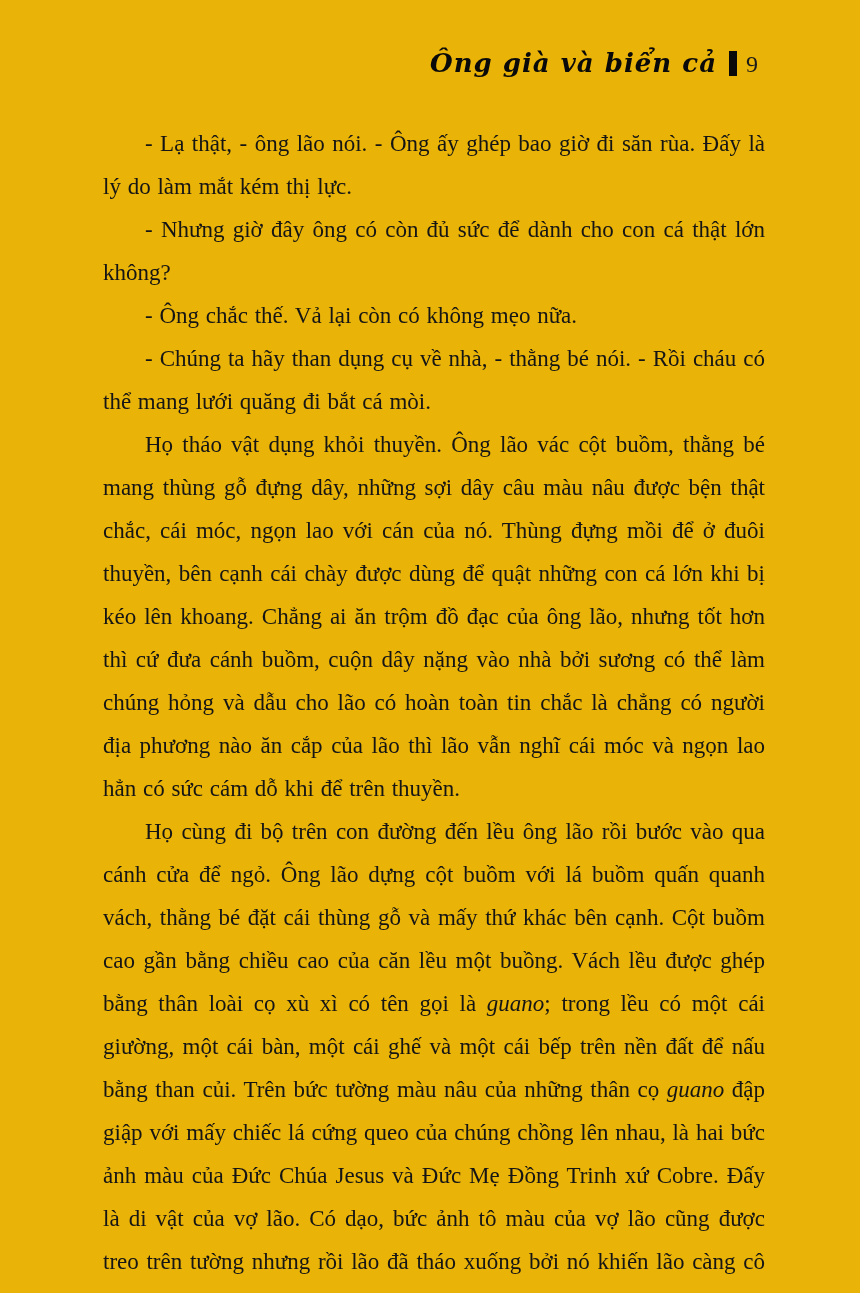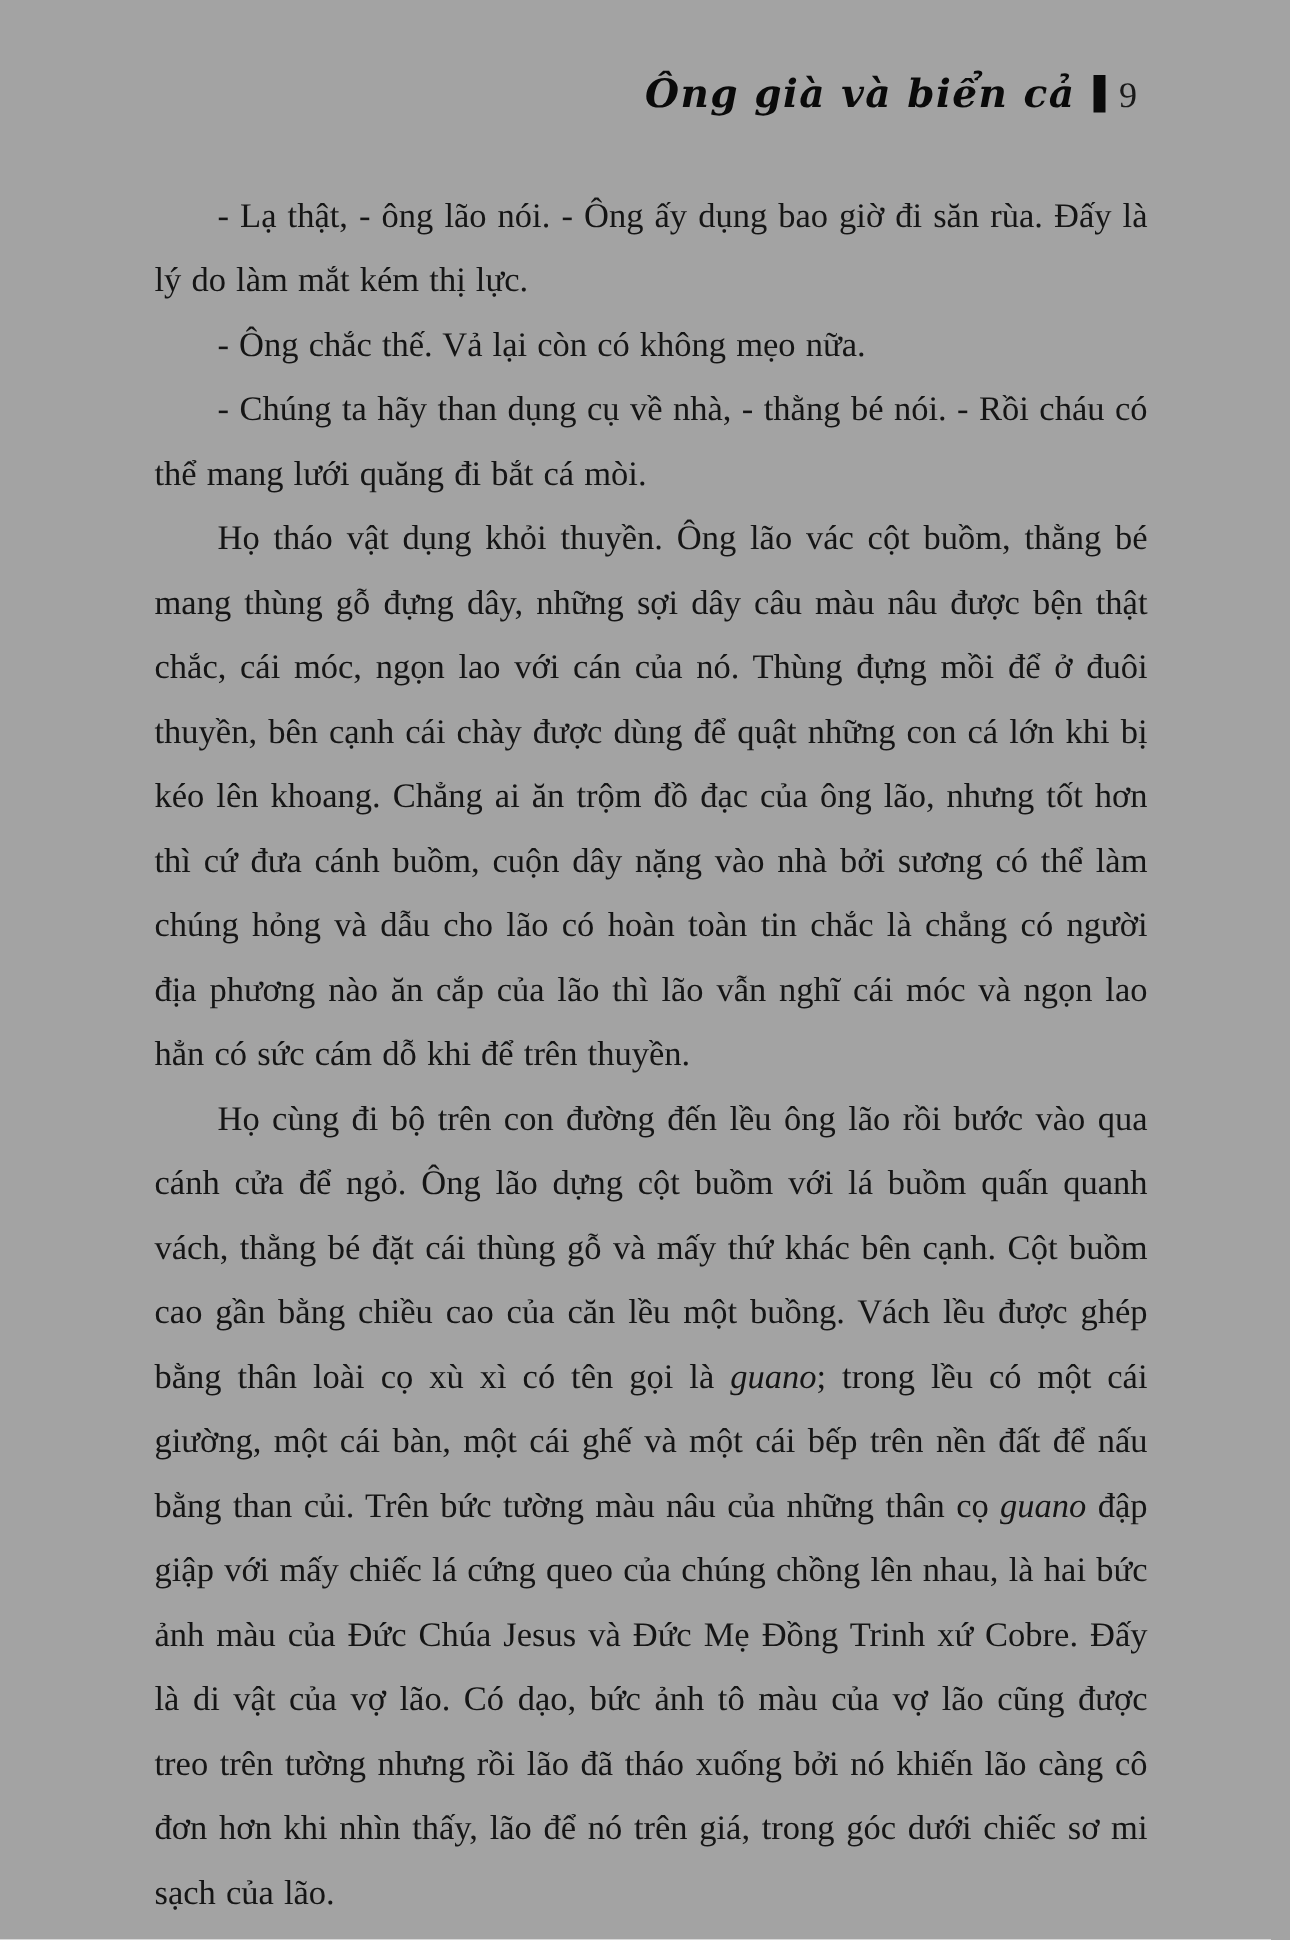--- a/index.html
+++ b/index.html
@@ -4,21 +4,21 @@
 <style>
   html, body {
     margin: 0;
     padding: 0;
     background: #ffffff;
   }
   .book-page {
     position: relative;
     width: 860px;
     height: 1293px;
-    background: #a3a3a3;
+    background: #eab308;
     color: #151515;
     overflow: hidden;
     font-family: "Liberation Serif", serif;
   }
   .running-header {
     position: absolute;
     top: 48px;
     left: 103px;
     width: 655px;
     text-align: right;
@@ -68,20 +68,21 @@
 </head>
 <body>
 
 <div class="book-page">
 
   <div class="running-header">
     <span class="book-title">Ông già và biển cả</span><span class="separator-bar"></span><span class="page-number">9</span>
   </div>
 
   <div class="page-body">
-      <p class="para"><span>- Lạ thật, - ông lão nói. - Ông ấy dụng bao giờ đi săn rùa. Đấy là lý do làm mắt kém thị lực.</span></p>
+      <p class="para"><span>- Lạ thật, - ông lão nói. - Ông ấy ghép bao giờ đi săn rùa. Đấy là lý do làm mắt kém thị lực.</span></p>
+      <p class="para"><span>- Nhưng giờ đây ông có còn đủ sức để dành cho con cá thật lớn không?</span></p>
       <p class="para"><span>- Ông chắc thế. Vả lại còn có không mẹo nữa.</span></p>
       <p class="para"><span>- Chúng ta hãy than dụng cụ về nhà, - thằng bé nói. - Rồi cháu có thể mang lưới quăng đi bắt cá mòi.</span></p>
       <p class="para"><span>Họ tháo vật dụng khỏi thuyền. Ông lão vác cột buồm, thằng bé mang thùng gỗ đựng dây, những sợi dây câu màu nâu được bện thật chắc, cái móc, ngọn lao với cán của nó. Thùng đựng mồi để ở đuôi thuyền, bên cạnh cái chày được dùng để quật những con cá lớn khi bị kéo lên khoang. Chẳng ai ăn trộm đồ đạc của ông lão, nhưng tốt hơn thì cứ đưa cánh buồm, cuộn dây nặng vào nhà bởi sương có thể làm chúng hỏng và dẫu cho lão có hoàn toàn tin chắc là chẳng có người địa phương nào ăn cắp của lão thì lão vẫn nghĩ cái móc và ngọn lao hẳn có sức cám dỗ khi để trên thuyền.</span></p>
       <p class="para"><span>Họ cùng đi bộ trên con đường đến lều ông lão rồi bước vào qua cánh cửa để ngỏ. Ông lão dựng cột buồm với lá buồm quấn quanh vách, thằng bé đặt cái thùng gỗ và mấy thứ khác bên cạnh. Cột buồm cao gần bằng chiều cao của căn lều một buồng. Vách lều được ghép bằng thân loài cọ xù xì có tên gọi là </span><i>guano</i><span>; trong lều có một cái giường, một cái bàn, một cái ghế và một cái bếp trên nền đất để nấu bằng than củi. Trên bức tường màu nâu của những thân cọ </span><i>guano</i><span> đập giập với mấy chiếc lá cứng queo của chúng chồng lên nhau, là hai bức ảnh màu của Đức Chúa Jesus và Đức Mẹ Đồng Trinh xứ Cobre. Đấy là di vật của vợ lão. Có dạo, bức ảnh tô màu của vợ lão cũng được treo trên tường nhưng rồi lão đã tháo xuống bởi nó khiến lão càng cô đơn hơn khi nhìn thấy, lão để nó trên giá, trong góc dưới chiếc sơ mi sạch của lão.</span></p>
     </div>
 
 </div>
 
 </body></html>

